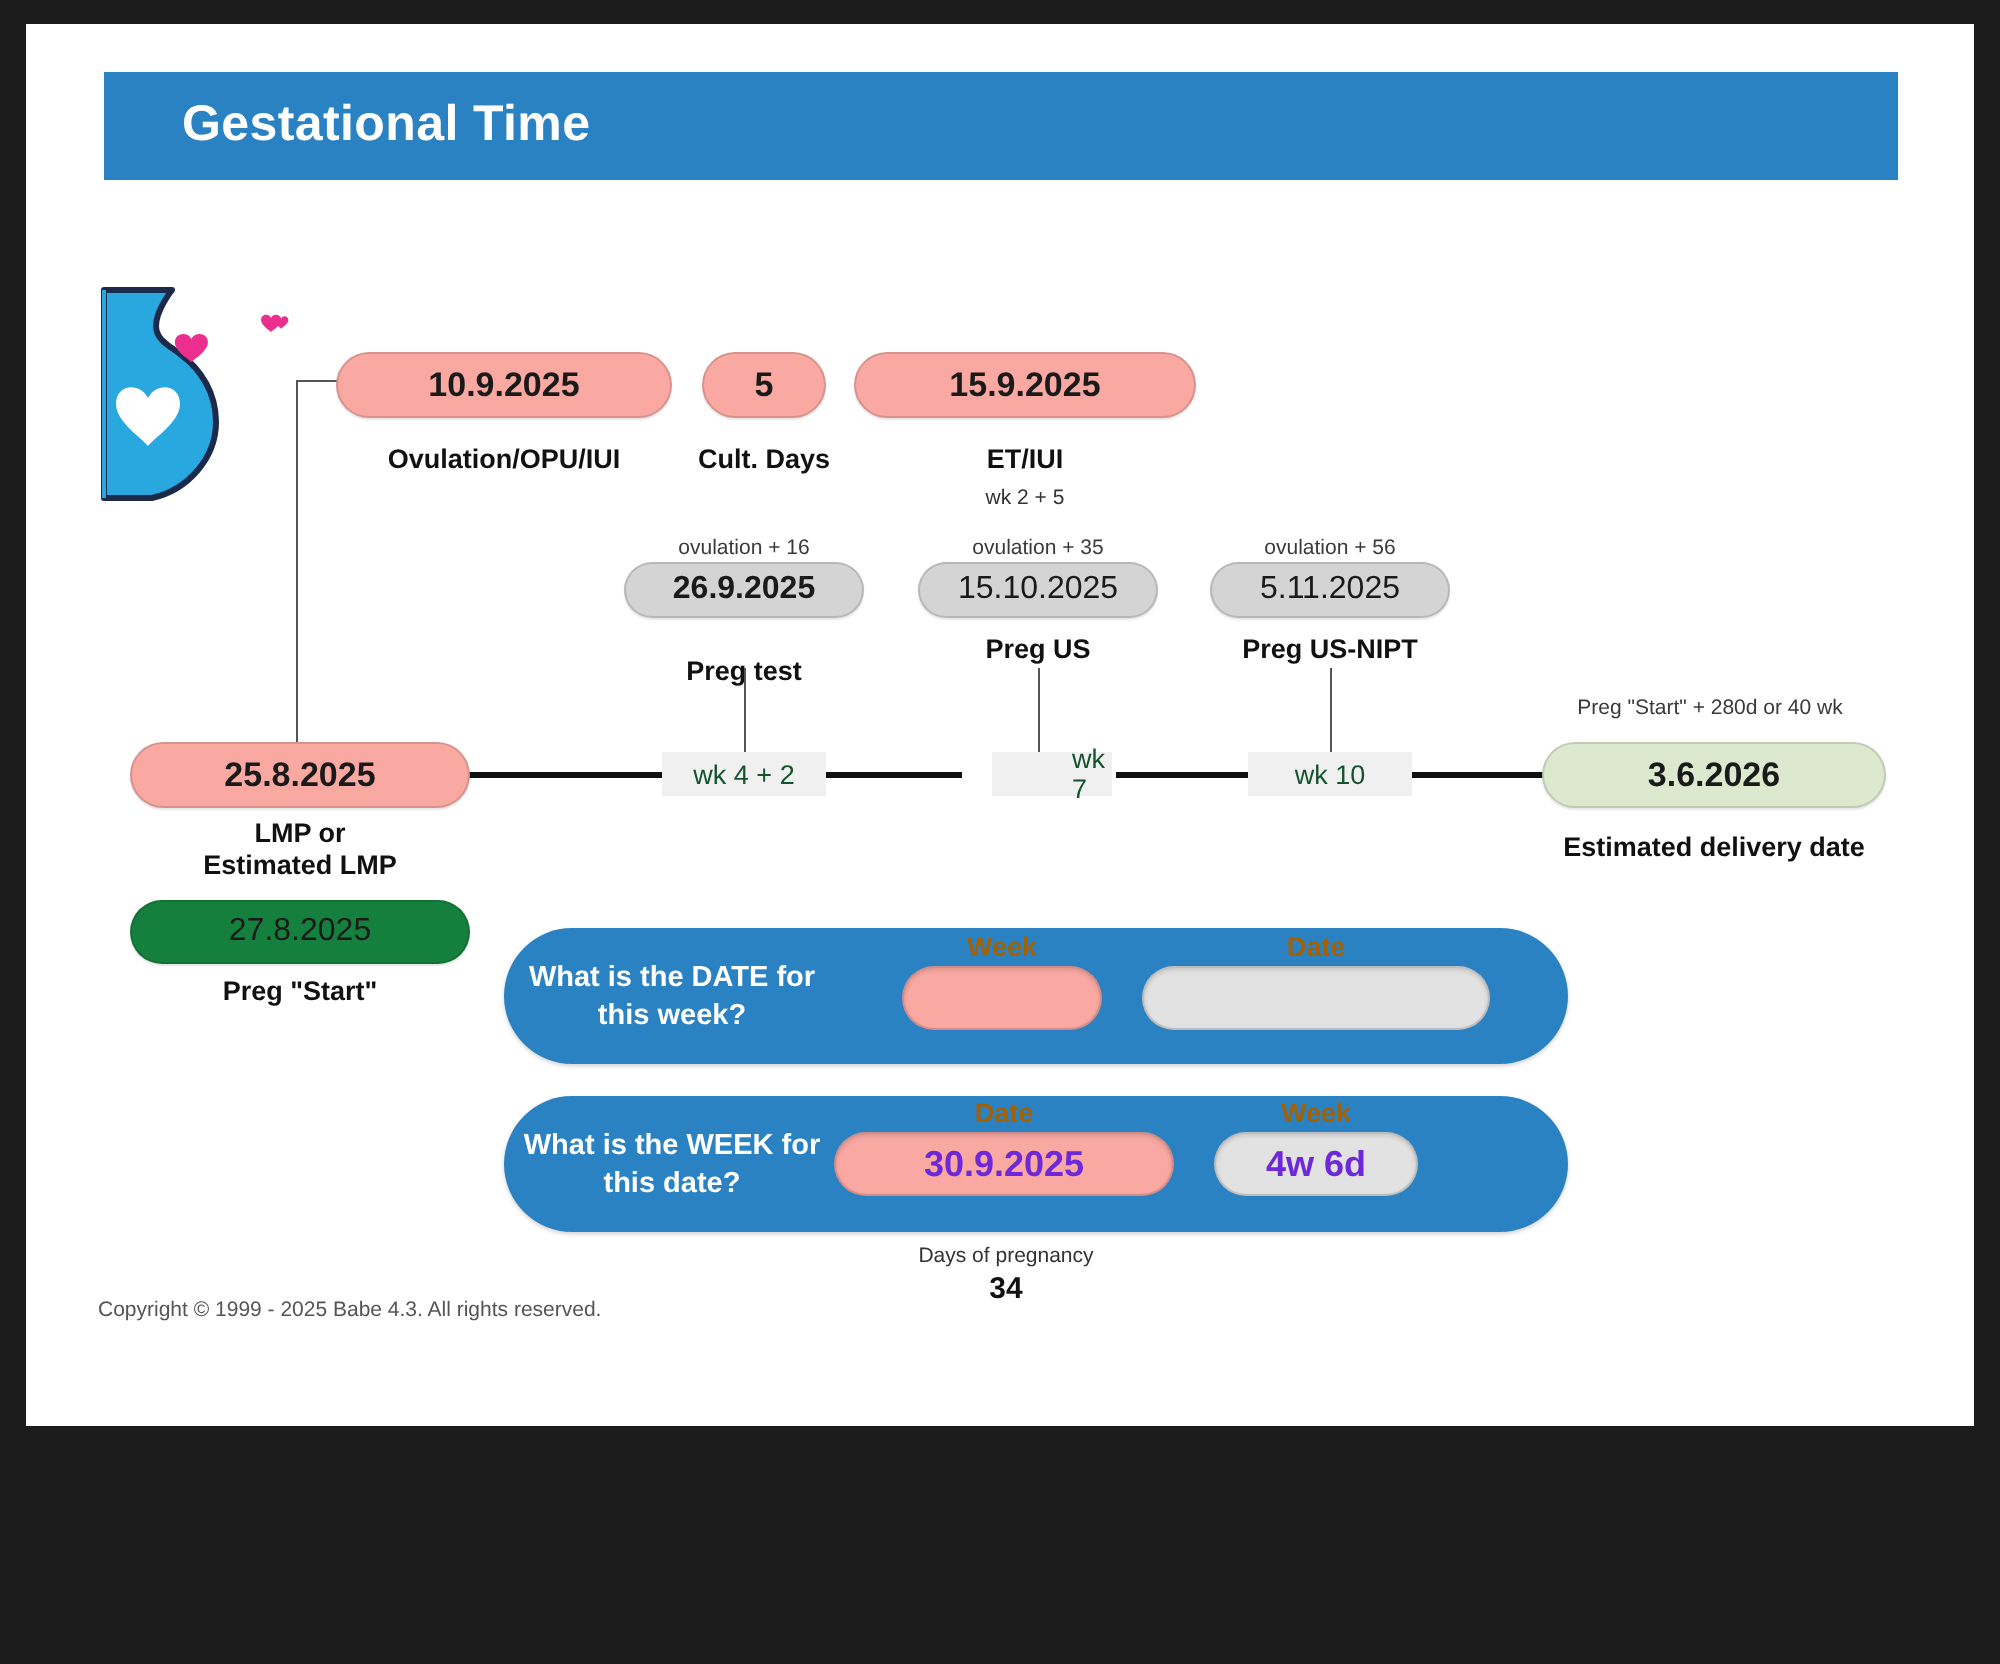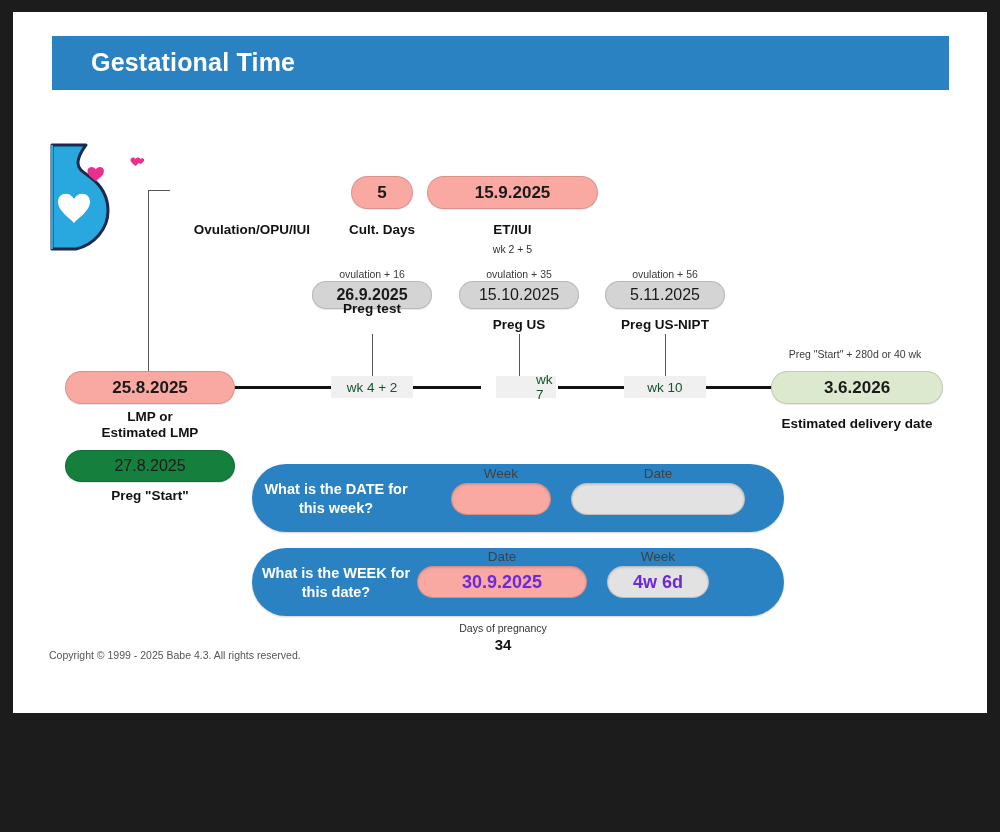--- a/index.html
+++ b/index.html
@@ -111,23 +111,23 @@
   .qtext {
     position: absolute;
     color: #ffffff;
     font-size: 14.5px;
     font-weight: bold;
     text-align: center;
     line-height: 19px;
   }
   .fieldlabel {
     position: absolute;
-    color: #404040;
+    color: #a16207;
     font-size: 13.5px;
-    font-weight: normal;
+    font-weight: bold;
     text-align: center;
   }
   .field {
     position: absolute;
     box-sizing: border-box;
     border-radius: 999px;
     display: flex;
     align-items: center;
     justify-content: center;
     font-size: 18px;
@@ -179,38 +179,41 @@
                C105 18 97 17 95 22 Z" fill="#ec2f8e" transform="scale(0.5) translate(100,22)"></path>
       <path d="M95 22 C93 17 85 18 85 24 C85 29 93 34 95 36 C97 34 105 29 105 24
                C105 18 97 17 95 22 Z" fill="#ec2f8e" transform="scale(0.36) translate(190,40)"></path>
     </svg>
   </div>
 
   <div class="vline" style="left:135px; top:179px; height:187px;"></div>
   <div class="hline" style="left:135px; top:178px; width:22px; height:1px; background:#555555;"></div>
   <div class="hline" style="left:135px; top:365px; width:20px; height:1px; background:#555555;"></div>
 
+  <div class="pill pink" style="left:155px; top:164px; width:168px; height:33px;">
+    <span>10.9.2025</span>
+  </div>
   <div class="caption" style="left:143px; top:210px; width:192px;">Ovulation/OPU/IUI</div>
 
   <div class="pill pink" style="left:338px; top:164px; width:62px; height:33px;">
     <span>5</span>
   </div>
   <div class="caption" style="left:313px; top:210px; width:112px;">Cult. Days</div>
 
   <div class="pill pink" style="left:414px; top:164px; width:171px; height:33px;">
     <span>15.9.2025</span>
   </div>
   <div class="caption" style="left:414px; top:210px; width:171px;">ET/IUI</div>
   <div class="subcaption" style="left:414px; top:231px; width:171px;">wk 2 + 5</div>
 
   <div class="minilabel" style="left:299px; top:256px; width:120px;">ovulation + 16</div>
   <div class="pill gray bold" style="left:299px; top:269px; width:120px; height:28px; font-size:16px;">
     <span>26.9.2025</span>
   </div>
-  <div class="caption" style="left:299px; top:289px; width:120px;text-align:center;">Preg test</div>
+  <div class="caption" style="left:299px; top:316px; width:120px;text-align:center;">Preg test</div>
 
   <div class="minilabel" style="left:446px; top:256px; width:120px;">ovulation + 35</div>
   <div class="pill gray" style="left:446px; top:269px; width:120px; height:28px; font-size:16px;">
     <span>15.10.2025</span>
   </div>
   <div class="caption" style="left:446px; top:305px; width:120px;">Preg US</div>
 
   <div class="minilabel" style="left:592px; top:256px; width:120px;">ovulation + 56</div>
   <div class="pill gray" style="left:592px; top:269px; width:120px; height:28px; font-size:16px;">
     <span>5.11.2025</span>

